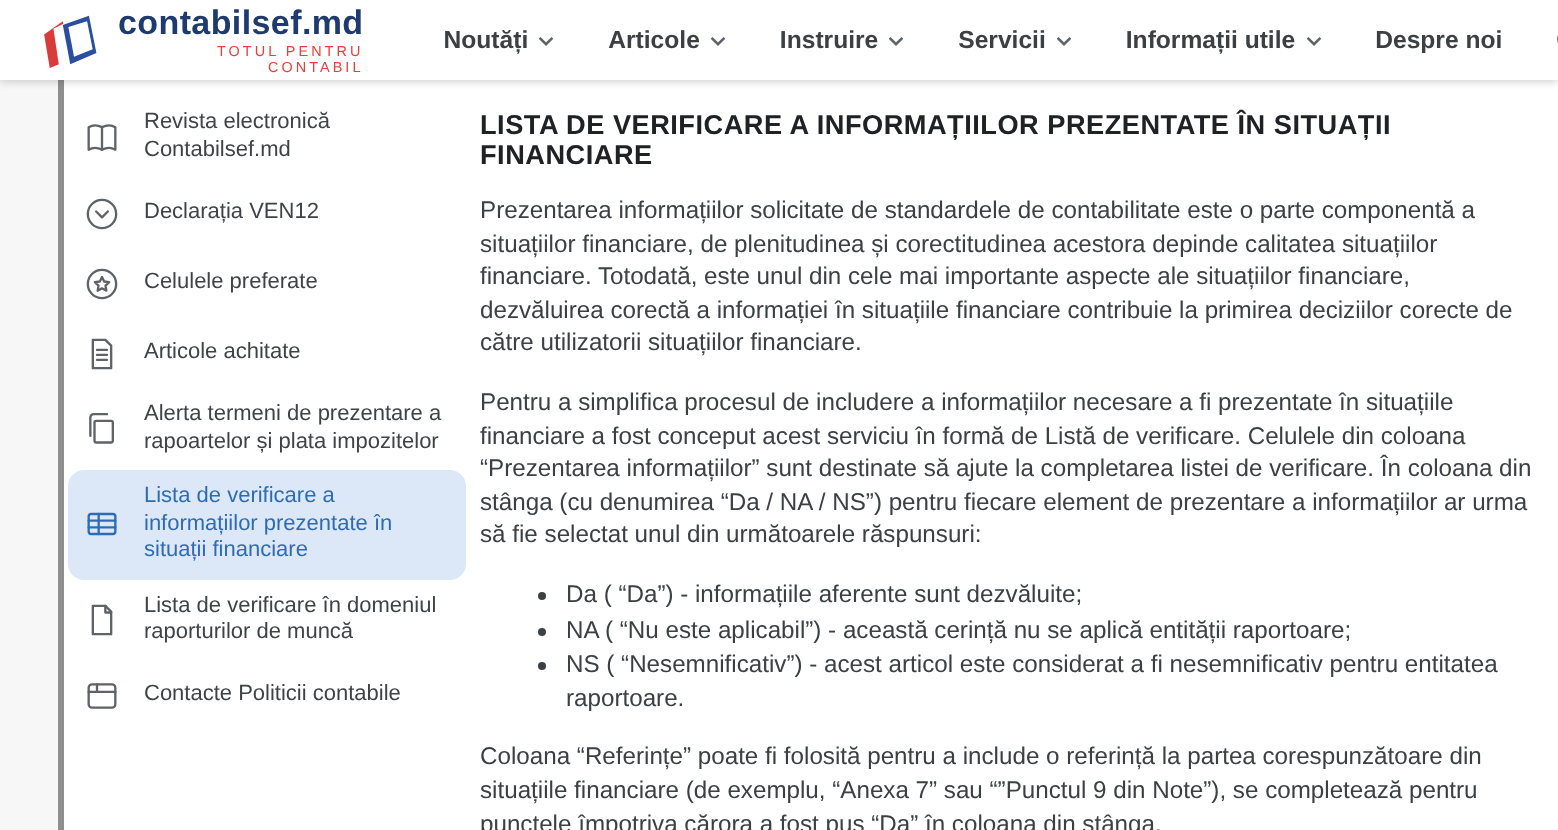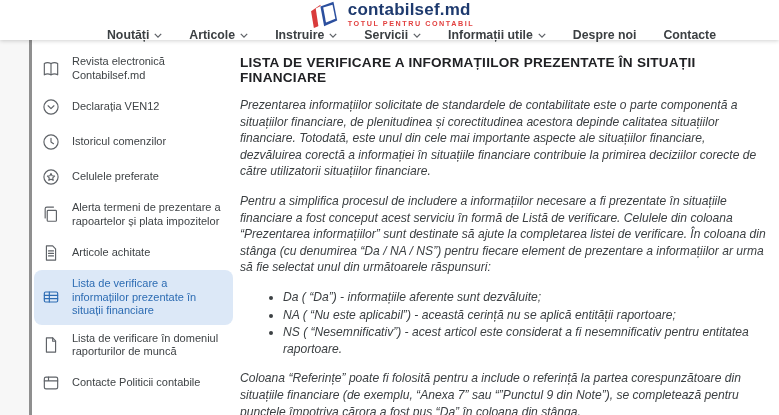--- a/index.html
+++ b/index.html
@@ -2,26 +2,26 @@
 <html><head>
 <meta charset="utf-8">
 <style>
   * { margin:0; padding:0; box-sizing:border-box; }
   html,body { width:779px; height:415px; overflow:hidden; background:#fff;
               font-family:"Liberation Sans", sans-serif; }
 
   
   .header { position:absolute; top:0; left:0; right:0; height:40px; background:#fff;
             display:flex; align-items:center; padding:0 16px 0 20px; z-index:20;
-            box-shadow:0 1px 4px rgba(0,0,0,.18);flex-direction:column; }
+            box-shadow:0 1px 4px rgba(0,0,0,.18); }
   .logo { display:flex; align-items:center; gap:5px; cursor:pointer; }
   .logo-mark { width:34px; height:28px; flex:none; }
   .logo-text-wrap { display:flex; flex-direction:column; line-height:1; }
   .logo-title { font-size:17px; font-weight:700; color:#1e3a6e; letter-spacing:.2px; }
-  .logo-tagline { font-size:7.2px; font-weight:700; color:#e2403f; letter-spacing:1.55px; margin-top:2px; }
+  .logo-tagline { font-size:7.2px; font-weight:400; color:#e2403f; letter-spacing:1.55px; margin-top:2px;text-align:right; }
   .nav { display:flex; align-items:center; gap:27px; margin-left:40px; }
   .nav-item { display:flex; align-items:center; gap:5px; font-size:12.3px; font-weight:600;
               color:#3c4043; cursor:pointer; white-space:nowrap;text-align:center; }
   .nav-item svg { width:8px; height:5px; stroke:#5f6368; stroke-width:1.6; fill:none; }
 
   
   .gutter { position:absolute; left:0; top:40px; width:29px; bottom:0; background:#f7f7f7; z-index:5; }
   .scroll-thumb { position:absolute; left:29px; top:40px; width:3px; bottom:0; background:#8f8f8f;
                   z-index:6; cursor:pointer; }
 
@@ -36,21 +36,21 @@
                           stroke-linecap:round; stroke-linejoin:round; }
   .sb-item .sb-label { font-size:11px; line-height:13.5px; }
   .sb-item.active { background:#dce8f7; color:#2d6cb3; }
   .sb-item.active .sb-icon { color:#2d6cb3; }
 
   
   .main { position:absolute; left:240px; top:40px; right:9px; bottom:0; overflow:hidden;
           padding-top:15px; z-index:10; background:#fff; }
   .page-title { font-size:13.6px; font-weight:700; color:#202124; letter-spacing:.25px;
                 margin-bottom:12px; }
-  .main p, .main li { font-size:12.1px; line-height:16.6px; color:#3c4043;font-style:italic; }
+  .main p, .main li { font-size:12.1px; line-height:16.6px; color:#3c4043; }
   .main p { margin-bottom:13px; }
   .main ul { margin:0 0 13px 25px; }
   .main li { margin-bottom:1px;margin-left:18px; }
 </style>
 </head>
 <body>
 
 <div class="gutter"></div>
 <div class="scroll-thumb"></div>
 
@@ -70,51 +70,42 @@
           <circle cx="12" cy="12" r="8.5"></circle>
           <path d="M8.5 10.5 12 14l3.5-3.5"></path>
         </svg>
       </span>
       <span class="sb-label">Declarația VEN12</span>
     </div>
     <div class="sb-item">
       <span class="sb-icon">
         <svg viewBox="0 0 24 24">
           <circle cx="12" cy="12" r="8.5"></circle>
-          <path d="M12 7.5V12l3 2"></path>
+          <path d="M12 7.8l1.3 2.7 3 .4-2.2 2.1.5 3-2.6-1.4-2.6 1.4.5-3-2.2-2.1 3-.4z"></path>
         </svg>
       </span>
-      <span class="sb-label">Istoricul comenzilor</span>
+      <span class="sb-label">Celulele preferate</span>
     </div>
     <div class="sb-item">
       <span class="sb-icon">
         <svg viewBox="0 0 24 24">
-          <circle cx="12" cy="12" r="8.5"></circle>
-          <path d="M12 7.8l1.3 2.7 3 .4-2.2 2.1.5 3-2.6-1.4-2.6 1.4.5-3-2.2-2.1 3-.4z"></path>
+          <path d="M6.5 3.5h7.5l3.5 3.5v13.5H6.5z"></path>
+          <path d="M9 9.5h6M9 12.5h6M9 15.5h6"></path>
         </svg>
       </span>
-      <span class="sb-label">Celulele preferate</span>
+      <span class="sb-label">Articole achitate</span>
     </div>
     <div class="sb-item">
       <span class="sb-icon">
         <svg viewBox="0 0 24 24">
           <rect x="7.5" y="6.5" width="11" height="13" rx="1"></rect>
           <path d="M5 15.5v-11a2 2 0 0 1 2-2h8"></path>
         </svg>
       </span>
       <span class="sb-label">Alerta termeni de prezentare a rapoartelor și plata impozitelor</span>
-    </div>
-    <div class="sb-item">
-      <span class="sb-icon">
-        <svg viewBox="0 0 24 24">
-          <path d="M6.5 3.5h7.5l3.5 3.5v13.5H6.5z"></path>
-          <path d="M9 9.5h6M9 12.5h6M9 15.5h6"></path>
-        </svg>
-      </span>
-      <span class="sb-label">Articole achitate</span>
     </div>
     <div class="sb-item active">
       <span class="sb-icon">
         <svg viewBox="0 0 24 24">
           <rect x="4" y="6" width="16" height="12" rx="1.5"></rect>
           <path d="M4 10h16M4 14h16M10 6v12"></path>
         </svg>
       </span>
       <span class="sb-label">Lista de verificare a informațiilor prezentate în situații financiare</span>
     </div>

